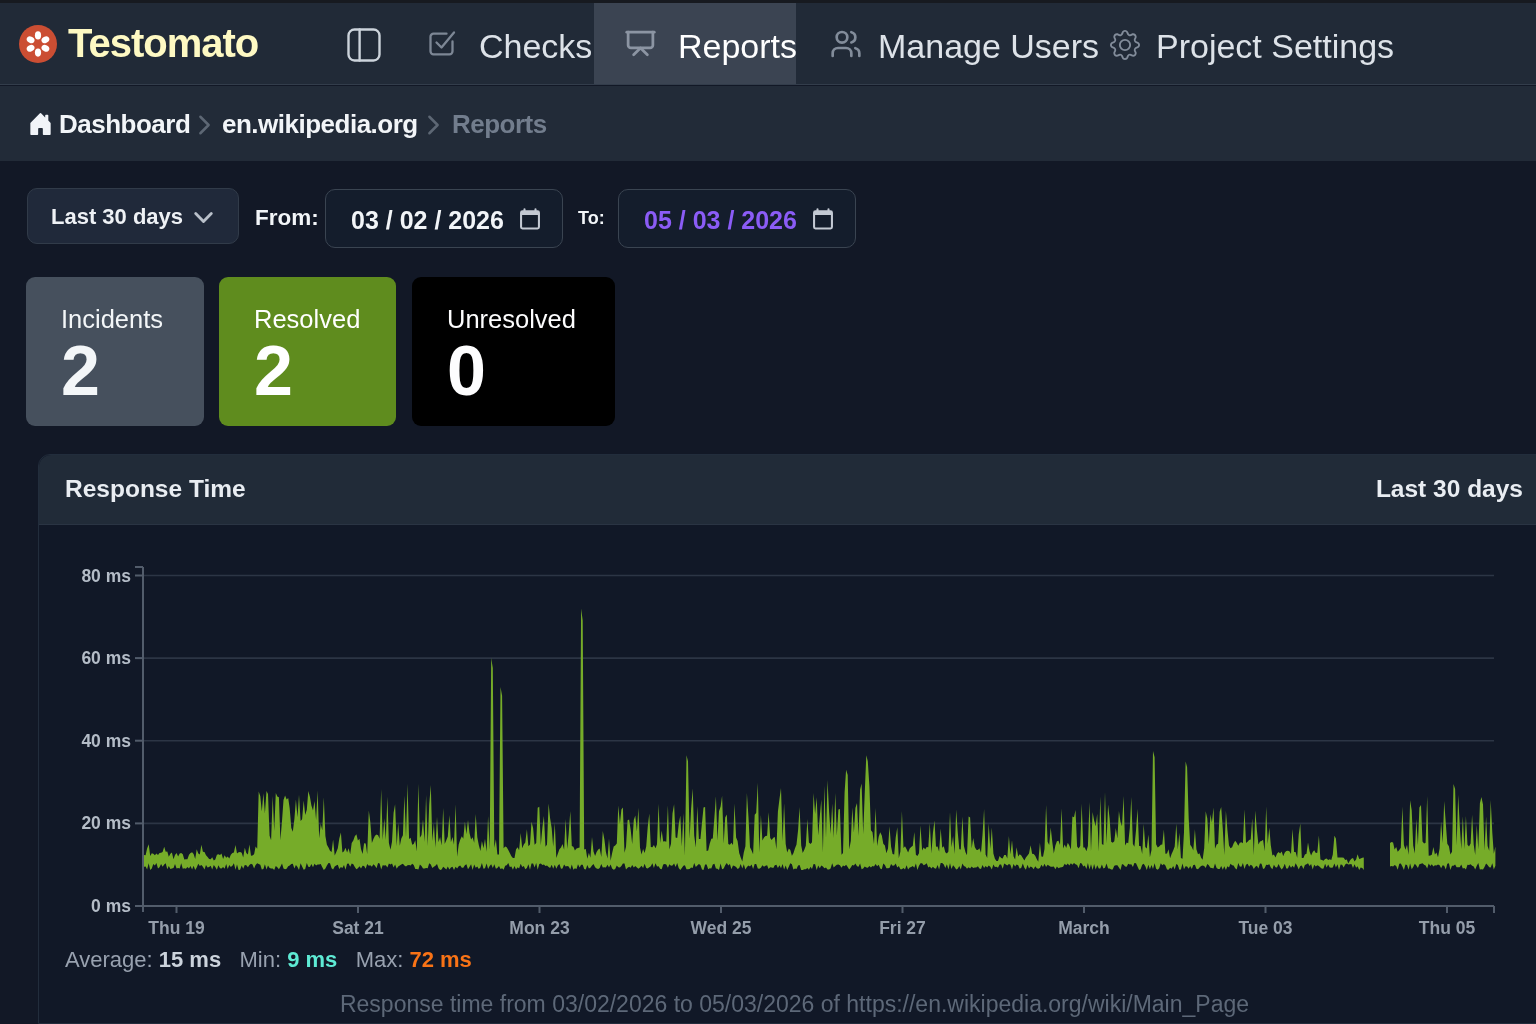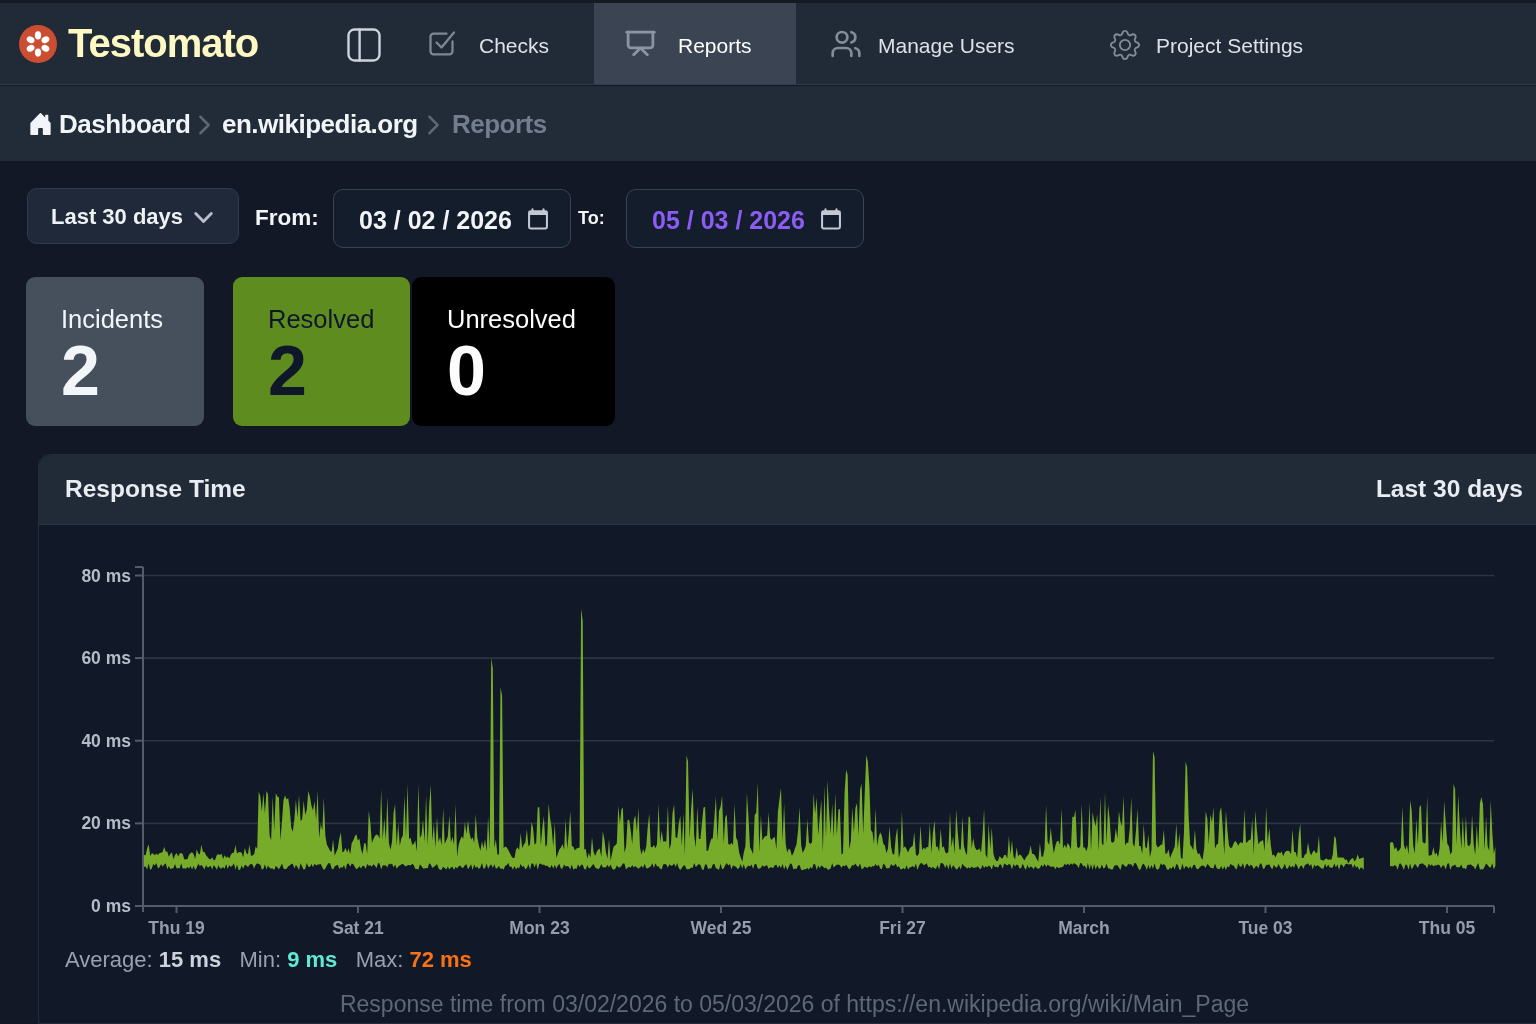--- a/index.html
+++ b/index.html
@@ -1,22 +1,22 @@
 <!DOCTYPE html>
 <html><head><meta charset="utf-8"><style>
 * { margin:0; padding:0; box-sizing:border-box; }
 html,body { width:1536px; height:1024px; background:#121826; font-family:"Liberation Sans",sans-serif; overflow:hidden; position:relative; }
 .abs { position:absolute; }
 .nav { position:absolute; left:0; top:3px; width:1536px; height:82px; background:#212a37; border-bottom:1px solid #333d4b; }
 .strip { position:absolute; left:0; top:0; width:1536px; height:3px; background:#171a20; }
-.navtxt { font-size:21px; line-height:30px; color:#dde2e8; }
+.navtxt { font-size:34px; line-height:30px; color:#dde2e8; }
 .crumbs { position:absolute; left:0; top:86px; width:1536px; height:75px; background:#222b38; }
 .bc { font-size:26px; line-height:30px; font-weight:bold; color:#f2f5f8; letter-spacing:-0.5px; }
 .btn { position:absolute; left:27px; top:188px; width:212px; height:56px; background:#20293a; border:1px solid #313b49; border-radius:10px; }
-.inp { position:absolute; top:189px; width:238px; height:59px; background:#141d2c; border:1.5px solid #3a4451; border-radius:10px;margin-left:8px; }
+.inp { position:absolute; top:189px; width:238px; height:59px; background:#141d2c; border:1.5px solid #3a4451; border-radius:10px; }
 .card { position:absolute; top:277px; height:149px; border-radius:9px; padding:27px 0 0 35px; }
 .card .lb { font-size:25.5px; line-height:30px; }
 .card .num { font-size:70px; line-height:64px; font-weight:bold; margin-top:5px; }
 .panel { position:absolute; left:38px; top:454px; width:1511px; height:570px; background:#111827; border:1px solid #222d3c; border-radius:12px 12px 0 0; }
 .phead { position:absolute; left:0; top:0; width:100%; height:70px; background:#212b38; border-bottom:1px solid #2a3443; border-radius:12px 12px 0 0; }
 </style></head><body>
 <div class="strip"></div>
 <div class="nav">
   <div class="abs" style="left:19px;top:22px"><svg width="38" height="38" viewBox="0 0 38 38">
         <circle cx="19" cy="19" r="19" fill="#cb4e33"></circle>
@@ -90,21 +90,21 @@
 <div class="inp" style="left:618px">
   <span class="abs" style="left:25px;top:16px;font-size:25px;line-height:28px;font-weight:bold;color:#8b5cf6">05 / 03 / 2026</span>
   <span class="abs" style="left:193px;top:17px"><svg width="22" height="23" viewBox="0 0 16 16" fill="#c3c9d3">
         <path d="M4 .5a.75.75 0 0 1 .75.75V2h6.5V1.25a.75.75 0 0 1 1.5 0V2h.75A1.75 1.75 0 0 1 15.25 3.75v10.5A1.75 1.75 0 0 1 13.5 16h-11A1.75 1.75 0 0 1 .75 14.25V3.75A1.75 1.75 0 0 1 2.5 2h.75V1.25A.75.75 0 0 1 4 .5ZM2.25 5.5v8.75c0 .138.112.25.25.25h11a.25.25 0 0 0 .25-.25V5.5H2.25Z"></path>
       </svg></span>
 </div>
 <div class="card" style="left:26px;width:178px;background:#46505d;color:#f3f6f8">
   <div class="lb">Incidents</div>
     <div class="num">2</div>
 </div>
-<div class="card" style="left:233px;width:177px;background:#5f8c1e;color:#0f172a">
+<div class="card" style="left:219px;width:177px;background:#5f8c1e;color:#ffffff">
   <div class="lb">Resolved</div>
     <div class="num">2</div>
 </div>
 <div class="card" style="left:412px;width:203px;background:#000000;color:#fdfdfe">
   <div class="lb">Unresolved</div>
     <div class="num">0</div>
 </div>
 <div class="panel">
   <div class="phead">
     <span class="abs" style="left:26px;top:20px;font-size:24.5px;line-height:28px;font-weight:bold;color:#e9edf2">Response Time</span>

